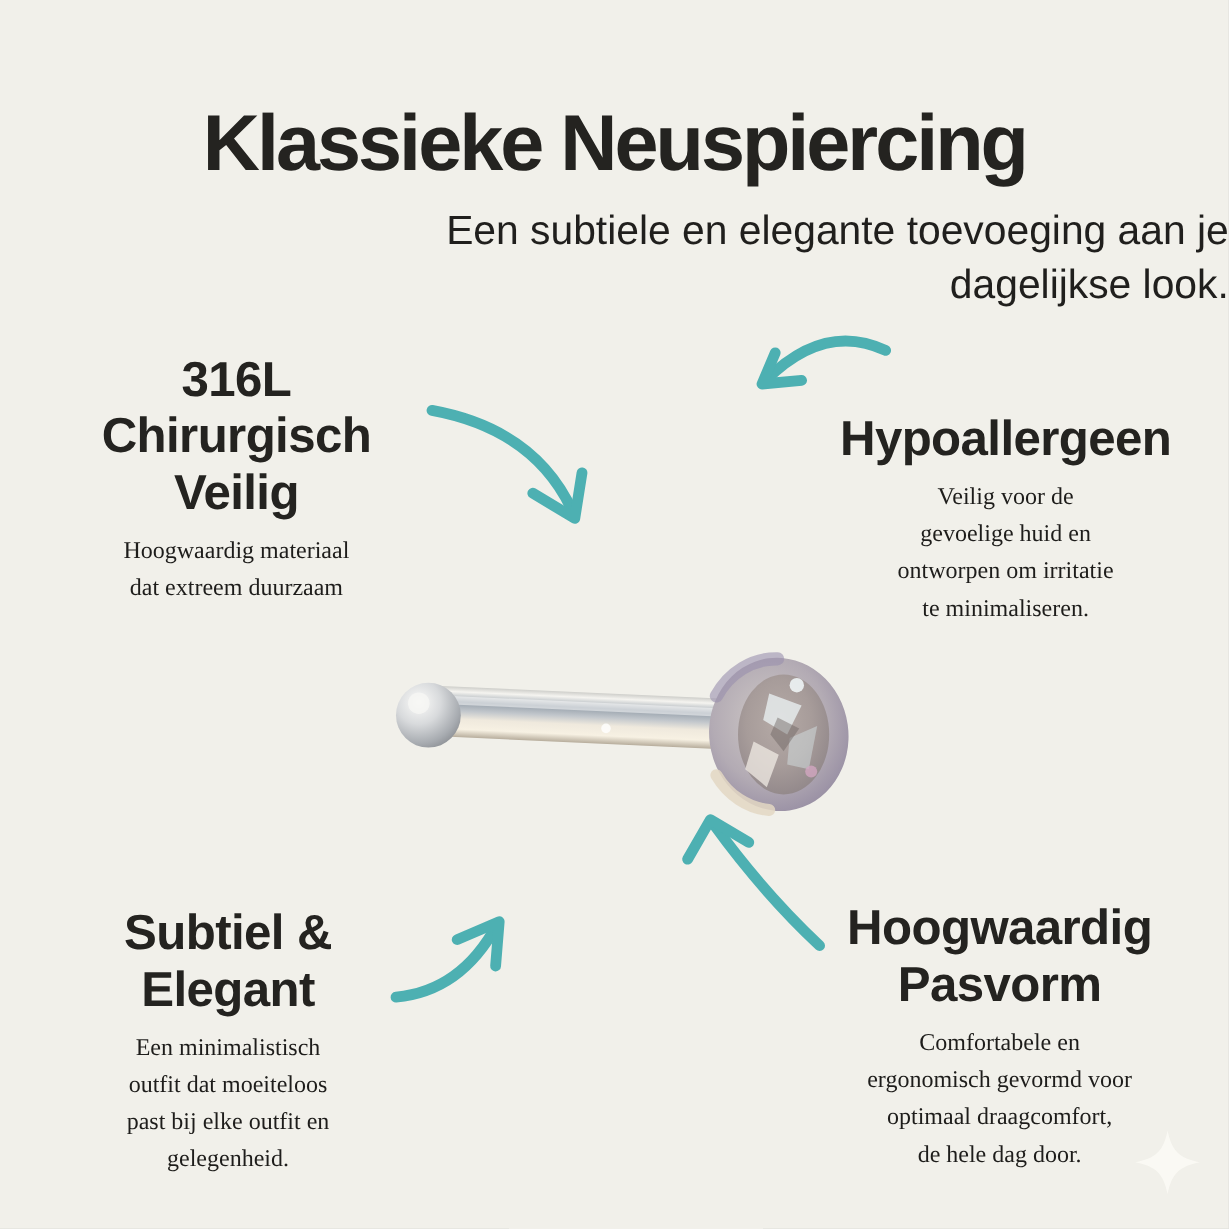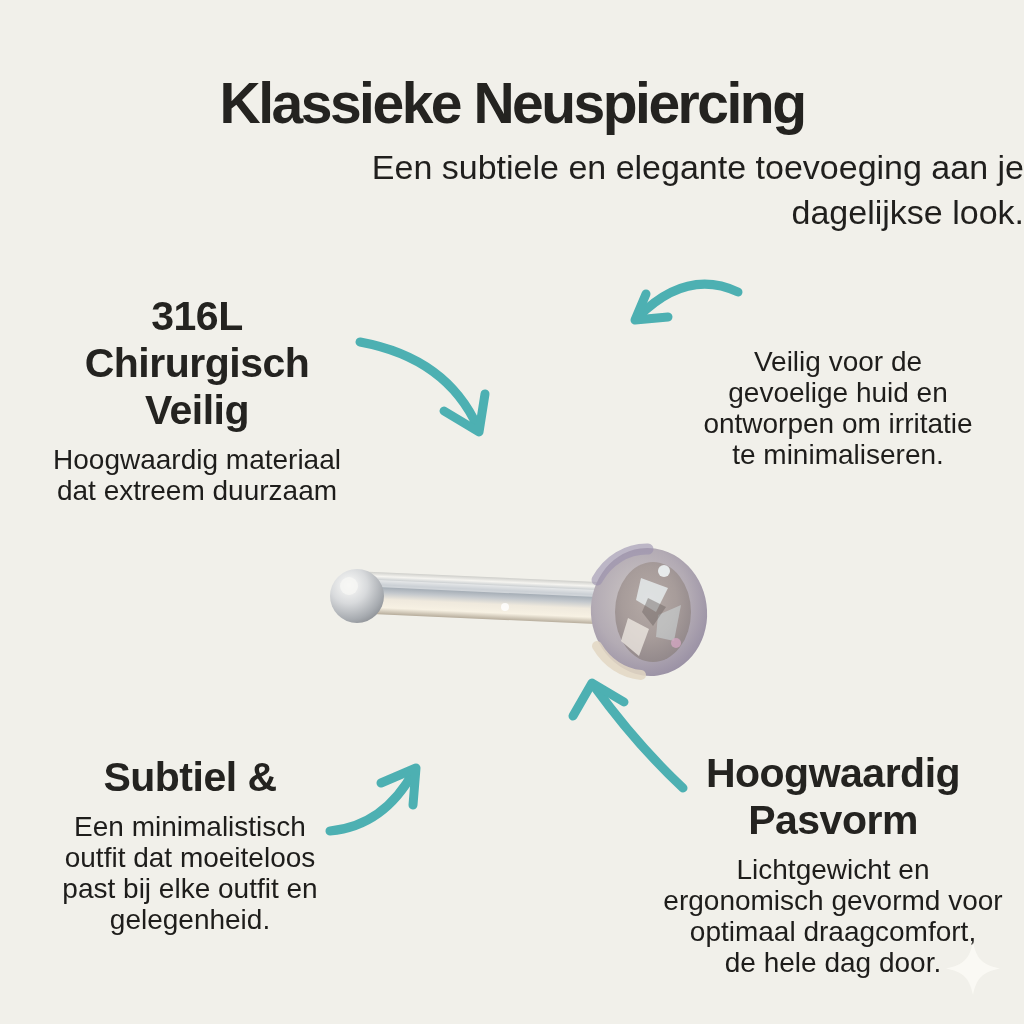--- a/index.html
+++ b/index.html
@@ -4,32 +4,32 @@
 <style>
   html,body{margin:0;padding:0;background:#d8d8d4;}
   .canvas{
     position:relative;width:1024px;height:1024px;overflow:hidden;
     background:var(--background,#f1f0ea);
     color:var(--text,#242320);
     font-family:"Liberation Sans",sans-serif;
   }
   .header{position:absolute;left:0;top:70px;width:1024px;text-align:center;}
   .title{
-    margin:0;font-size:57px;font-weight:bold;letter-spacing:-2.5px;
+    margin:11px;font-size:66px;font-weight:bold;letter-spacing:-2.5px;
     line-height:1.18;color:var(--text,#242320);
   }
   .subtitle{margin:8px 0 0;font-size:34px;line-height:45px;font-weight:normal;color:#201f1d;text-align:right;}
   .subtitle span{display:block;}
   .feature{position:absolute;text-align:center;}
   .feature-heading{
     margin:6px;font-size:41px;font-weight:bold;letter-spacing:-0.5px;
     line-height:47px;color:var(--text,#242320);
   }
   .feature-heading span{display:block;}
-  .feature-body{margin:10px 0 0;font-size:28px;line-height:31px;color:#1e1d1b;}
+  .feature-body{margin:10px 0 0;font-size:20px;line-height:31px;color:#1e1d1b;font-family:Liberation Serif, serif;}
   .feature-body span{display:block;}
   .f-material{left:22px;top:287px;width:350px;}
   .f-hypo{left:660px;top:336px;width:356px;}
   .f-subtle{left:15px;top:748px;width:350px;}
   .f-comfort{left:655px;top:744px;width:356px;}
   .art{position:absolute;left:0;top:0;width:1024px;height:1024px;display:block;}
   .arrow{color:var(--arrow-teal,#4db0b2);}
   .sparkle{color:var(--sparkle-white,#fbfaf4);}
 </style>
 </head>
@@ -51,47 +51,51 @@
       <span>Chirurgisch</span>
       <span>Veilig</span>
     </h2>
     <p class="feature-body">
       <span>Hoogwaardig materiaal</span>
       <span>dat extreem duurzaam</span>
     </p>
   </section>
 
   <section class="feature f-hypo">
+    <h2 class="feature-heading">
+      <span>Hypoallergeen</span>
+    </h2>
     <p class="feature-body">
       <span>Veilig voor de</span>
       <span>gevoelige huid en</span>
       <span>ontworpen om irritatie</span>
       <span>te minimaliseren.</span>
     </p>
   </section>
 
   <section class="feature f-subtle">
     <h2 class="feature-heading">
       <span>Subtiel &amp;</span>
+      <span>Elegant</span>
     </h2>
     <p class="feature-body">
       <span>Een minimalistisch</span>
       <span>outfit dat moeiteloos</span>
       <span>past bij elke outfit en</span>
       <span>gelegenheid.</span>
     </p>
   </section>
 
   <section class="feature f-comfort">
     <h2 class="feature-heading">
       <span>Hoogwaardig</span>
       <span>Pasvorm</span>
     </h2>
     <p class="feature-body">
-      <span>Lichtgewicht en</span>
+      <span>Comfortabele en</span>
       <span>ergonomisch gevormd voor</span>
       <span>optimaal draagcomfort,</span>
       <span>de hele dag door.</span>
     </p>
   </section>
 
   <svg class="art" viewBox="0 0 1024 1024" aria-hidden="true">
     <defs>
       <linearGradient id="barGrad" x1="0" y1="0" x2="0" y2="1">
         <stop offset="0" stop-color="#cfcfcb"></stop>

